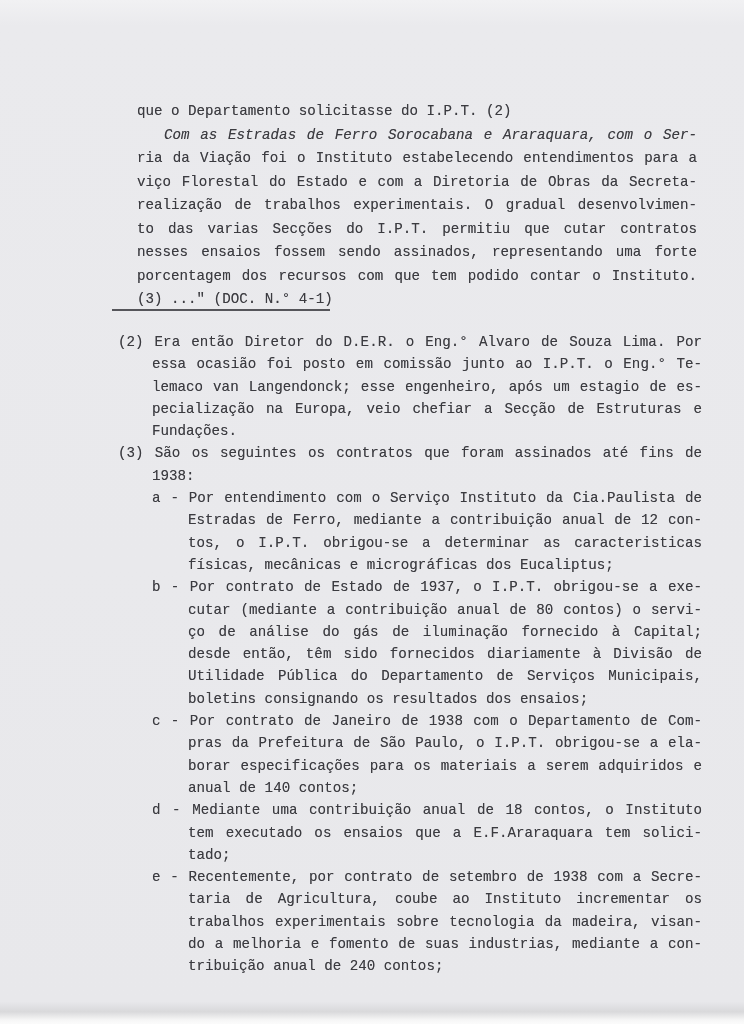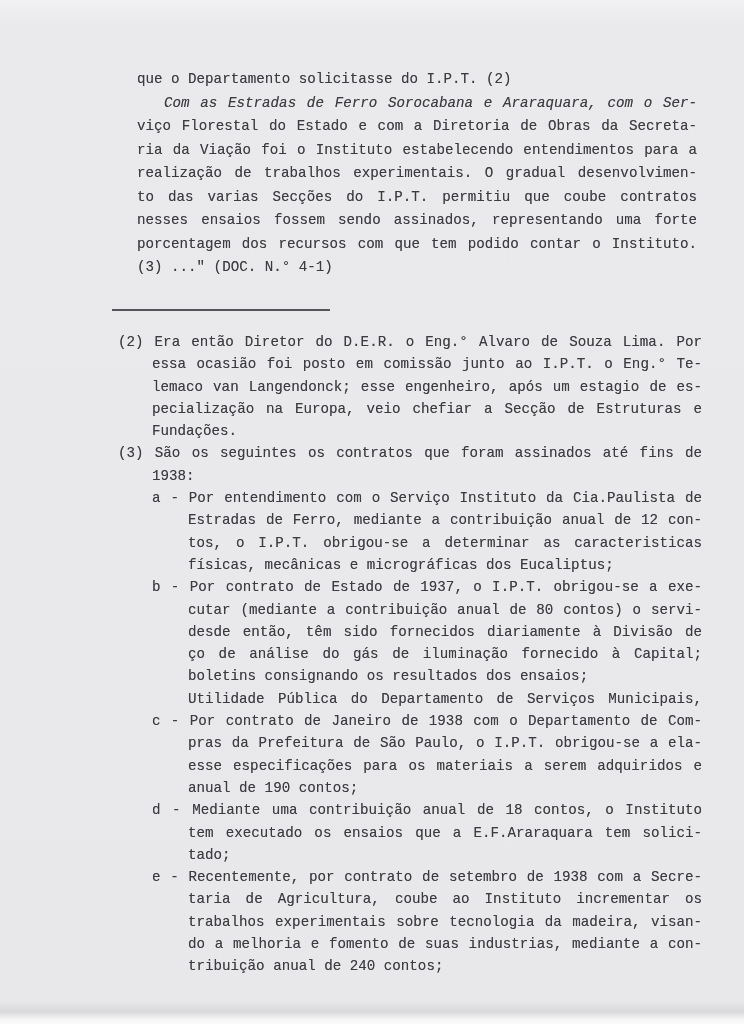--- a/index.html
+++ b/index.html
@@ -18,21 +18,21 @@
   }
   .ln {
     font-size:14.2px;
     line-height:23.5px;
     color:var(--ink, #3b3b40);
     text-align:justify;
     text-align-last:justify;
     text-shadow:0 0 0.6px rgba(59,59,64,0.5);
   }
   .nj { text-align:left; text-align-last:auto; }
-  .quote { position:absolute; left:137px; top:68px; width:560px; }
+  .quote { position:absolute; left:137px; top:100px; width:560px; }
   .q1 { padding-left:27px;font-style:italic; }
   .sep {
     position:absolute; left:112px; top:309px; width:218px; height:0;
     border:none; border-top:2px solid #55555a;
   }
   .fnotes { position:absolute; left:118px; top:331px; width:584px; }
   .fnotes .ln { line-height:22.3px; }
   .i1 { padding-left:34px; }
   .i2 { padding-left:70px; }
   .continua {
@@ -43,24 +43,24 @@
   }
 </style>
 </head>
 <body style="background: rgb(233, 233, 236);">
 
 <div class="page">
 
   <div class="quote">
     <div class="ln nj">que o Departamento solicitasse do I.P.T. (2)</div>
     <div class="ln q1">Com as Estradas de Ferro Sorocabana e Araraquara, com o Ser-</div>
+    <div class="ln">ria da Viação foi o Instituto estabelecendo entendimentos para a</div>
     <div class="ln">viço Florestal do Estado e com a Diretoria de Obras da Secreta-</div>
-    <div class="ln">ria da Viação foi o Instituto estabelecendo entendimentos para a</div>
     <div class="ln">realização de trabalhos experimentais. O gradual desenvolvimen-</div>
-    <div class="ln">to das varias Secções do I.P.T. permitiu que coube contratos</div>
+    <div class="ln">to das varias Secções do I.P.T. permitiu que cutar contratos</div>
     <div class="ln">nesses ensaios fossem sendo assinados, representando uma forte</div>
     <div class="ln">porcentagem dos recursos com que tem podido contar o Instituto.</div>
     <div class="ln nj">(3) ..." (DOC. N.° 4-1)</div>
   </div>
 
   <div class="sep"></div>
 
   <div class="fnotes">
 
     <div>
@@ -78,31 +78,31 @@
       <div>
         <div class="ln i1">a - Por entendimento com o Serviço Instituto da Cia.Paulista de</div>
         <div class="ln i2">Estradas de Ferro, mediante a contribuição anual de 12 con-</div>
         <div class="ln i2">tos, o I.P.T. obrigou-se a determinar as caracteristicas</div>
         <div class="ln i2 nj">físicas, mecânicas e micrográficas dos Eucaliptus;</div>
       </div>
 
       <div>
         <div class="ln i1">b - Por contrato de Estado de 1937, o I.P.T. obrigou-se a exe-</div>
         <div class="ln i2">cutar (mediante a contribuição anual de 80 contos) o servi-</div>
+        <div class="ln i2">ço de análise do gás de iluminação fornecido à Capital;</div>
         <div class="ln i2">desde então, têm sido fornecidos diariamente à Divisão de</div>
-        <div class="ln i2">ço de análise do gás de iluminação fornecido à Capital;</div>
+        <div class="ln i2">Utilidade Pública do Departamento de Serviços Municipais,</div>
         <div class="ln i2 nj">boletins consignando os resultados dos ensaios;</div>
-        <div class="ln i2">Utilidade Pública do Departamento de Serviços Municipais,</div>
       </div>
 
       <div>
         <div class="ln i1">c - Por contrato de Janeiro de 1938 com o Departamento de Com-</div>
         <div class="ln i2">pras da Prefeitura de São Paulo, o I.P.T. obrigou-se a ela-</div>
-        <div class="ln i2">esse especificações para os materiais a serem adquiridos e</div>
-        <div class="ln i2 nj">anual de 190 contos;</div>
+        <div class="ln i2">borar especificações para os materiais a serem adquiridos e</div>
+        <div class="ln i2 nj">anual de 140 contos;</div>
       </div>
 
       <div>
         <div class="ln i1">d - Mediante uma contribuição anual de 18 contos, o Instituto</div>
         <div class="ln i2">tem executado os ensaios que a E.F.Araraquara tem solici-</div>
         <div class="ln i2 nj">tado;</div>
       </div>
 
       <div>
         <div class="ln i1">e - Recentemente, por contrato de setembro de 1938 com a Secre-</div>

